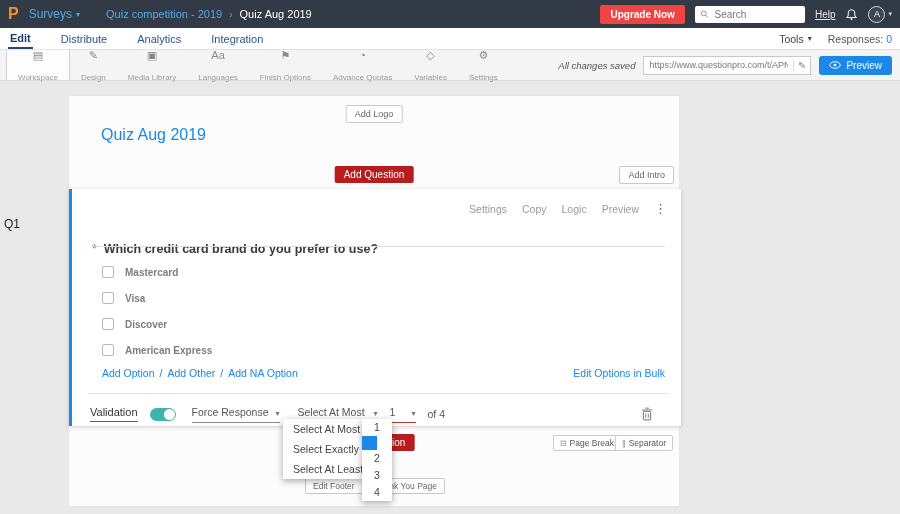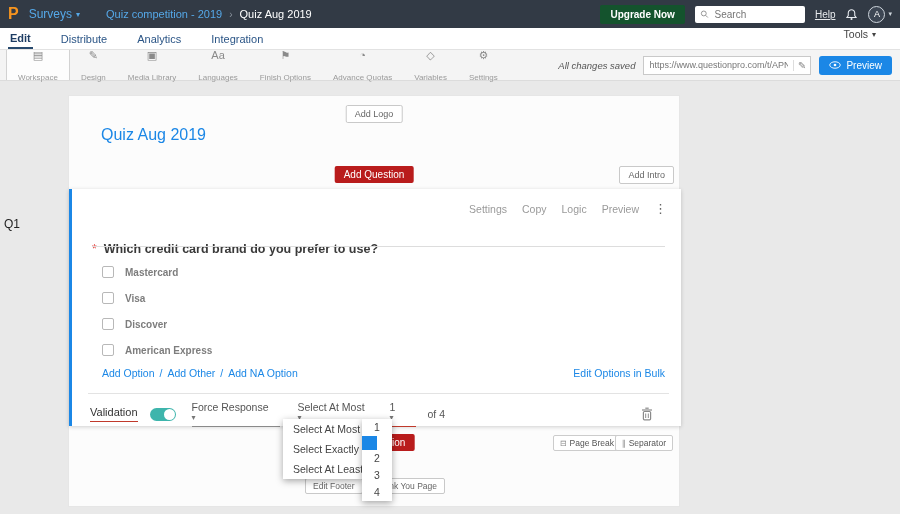--- a/index.html
+++ b/index.html
@@ -9,37 +9,37 @@
   
   .topbar { position:absolute; top:0; left:0; width:900px; height:28px; background:#323a45;
             display:flex; align-items:center; padding:0 8px; }
   .logo { color:#f7941e; font-weight:bold; font-size:16px; margin-right:10px; cursor:pointer; }
   .product { color:#55a8e8; font-size:12px; display:flex; align-items:center; gap:4px; margin-right:26px; cursor:pointer; }
   .caret { font-size:8px; color:inherit; }
   .crumb-parent { color:#55a8e8; font-size:11px; cursor:pointer; }
   .crumb-sep { color:#8a939e; font-size:10px; margin:0 7px; }
   .crumb-current { color:#ffffff; font-size:11px; }
   .tb-right { margin-left:auto; display:flex; align-items:center; gap:10px; }
-  .upgrade-btn { background:#14532d; color:#fff; border:none; font-size:10px; font-weight:bold;
+  .upgrade-btn { background:#ef4444; color:#fff; border:none; font-size:10px; font-weight:bold;
                  padding:4px 10px; border-radius:2px; cursor:pointer; }
   .search-box { display:flex; align-items:center; background:#fff; border-radius:2px; height:17px; width:110px; padding:0 5px; gap:4px; }
   .search-box input { border:none; outline:none; width:100%; font-size:10px; color:#444; background:transparent; }
   .help { color:#e6e9ec; font-size:10px; cursor:pointer;text-decoration:underline; }
   .bell { position:relative; cursor:pointer; display:flex; }
   .avatar-wrap { display:flex; align-items:center; gap:3px; cursor:pointer; }
   .avatar { width:17px; height:17px; border-radius:50%; border:1px solid #cfd6dd; background:#3d4653;
             color:#fff; font-size:9px; display:flex; align-items:center; justify-content:center; }
   .avatar-caret { color:#cfd6dd; font-size:7px; }
 
   
   .navbar { position:absolute; top:28px; left:0; width:900px; height:22px; background:#fff;
             border-bottom:1px solid #e2e2e2; display:flex; align-items:stretch; padding:0 8px; }
   .nav-item { font-size:11px; color:#2b5586; display:flex; align-items:center; padding:0 2px; margin-right:26px; cursor:pointer; }
   .nav-item.active { color:#1d3c63; border-bottom:2px solid #27496d; font-weight:bold; }
-  .nav-right { margin-left:auto; display:flex; align-items:center; gap:16px;flex-direction:column; }
+  .nav-right { margin-left:auto; display:flex; align-items:center; gap:16px; }
   .tools { font-size:10.5px; color:#444; display:flex; align-items:center; gap:4px; cursor:pointer; }
   .responses { font-size:10.5px; color:#555; }
   .responses b { color:#1b87e6; font-weight:normal; margin-left:3px; }
 
   
   .toolbar { position:absolute; top:50px; left:0; width:900px; height:31px; background:#f4f4f4;
              border-bottom:1px solid #dcdcdc; display:flex; align-items:stretch; padding:0 6px; }
   .tool { display:flex; flex-direction:column; align-items:center; justify-content:center; padding:2px 11px; cursor:pointer; }
   .tool .t-ico { font-size:11px; color:#8a8a8a; line-height:12px; }
   .tool .t-lbl { font-size:8px; color:#9a9a9a; margin-top:12px; white-space:nowrap; }
@@ -81,21 +81,21 @@
   .cbx { width:12px; height:12px; border:1.5px solid #b8b8b8; border-radius:2px; background:#fff; cursor:pointer; }
   .opt-lbl { font-size:10px; color:#7d7d7d;font-weight:bold; }
   .links-row { position:absolute; top:178px; left:30px; display:flex; gap:5px; font-size:10.5px; color:#1b87e6; }
   .links-row .lnk { cursor:pointer; }
   .bulk { position:absolute; top:178px; right:16px; font-size:10.5px; color:#1b87e6; cursor:pointer; }
   .val-divider { position:absolute; top:204px; left:16px; right:12px; border-top:1px solid #e3e3e3; }
   .val-row { position:absolute; top:205px; bottom:0; left:18px; right:28px; display:flex; align-items:center;margin-top:8px; }
   .val-lbl { font-size:11px; color:#333; padding-bottom:3px; border-bottom:1.5px solid #c0392b; }
   .toggle { width:26px; height:13px; border-radius:7px; background:#3eb5ac; position:relative; margin-left:12px; cursor:pointer; }
   .toggle .knob { position:absolute; right:1px; top:1px; width:11px; height:11px; border-radius:50%; background:#fff; }
-  .sel { display:inline-flex; justify-content:space-between; align-items:baseline; padding-bottom:4px; cursor:pointer;flex-direction:column; }
+  .sel { display:inline-flex; justify-content:space-between; align-items:baseline; padding-bottom:4px; cursor:pointer; }
   .sel .sel-lbl { font-size:10.5px; color:#555; }
   .sel .caret { font-size:8px; color:#777; }
   .sel-force { margin-left:16px; width:88px; border-bottom:1px solid #8a8a8a; }
   .sel-rule { margin-left:18px; width:80px; border-bottom:1.5px solid #c0392b; }
   .sel-count { margin-left:12px; width:26px; border-bottom:1.5px solid #c0392b; }
   .of-lbl { font-size:10.5px; color:#555; margin-left:12px; }
   .trash { margin-left:auto; cursor:pointer; display:flex; }
 
   .after-row { position:absolute; top:338px; left:0; width:612px; height:16px; }
   .add-question-ghost { position:absolute; top:0; left:50%; transform:translateX(-50%); }

